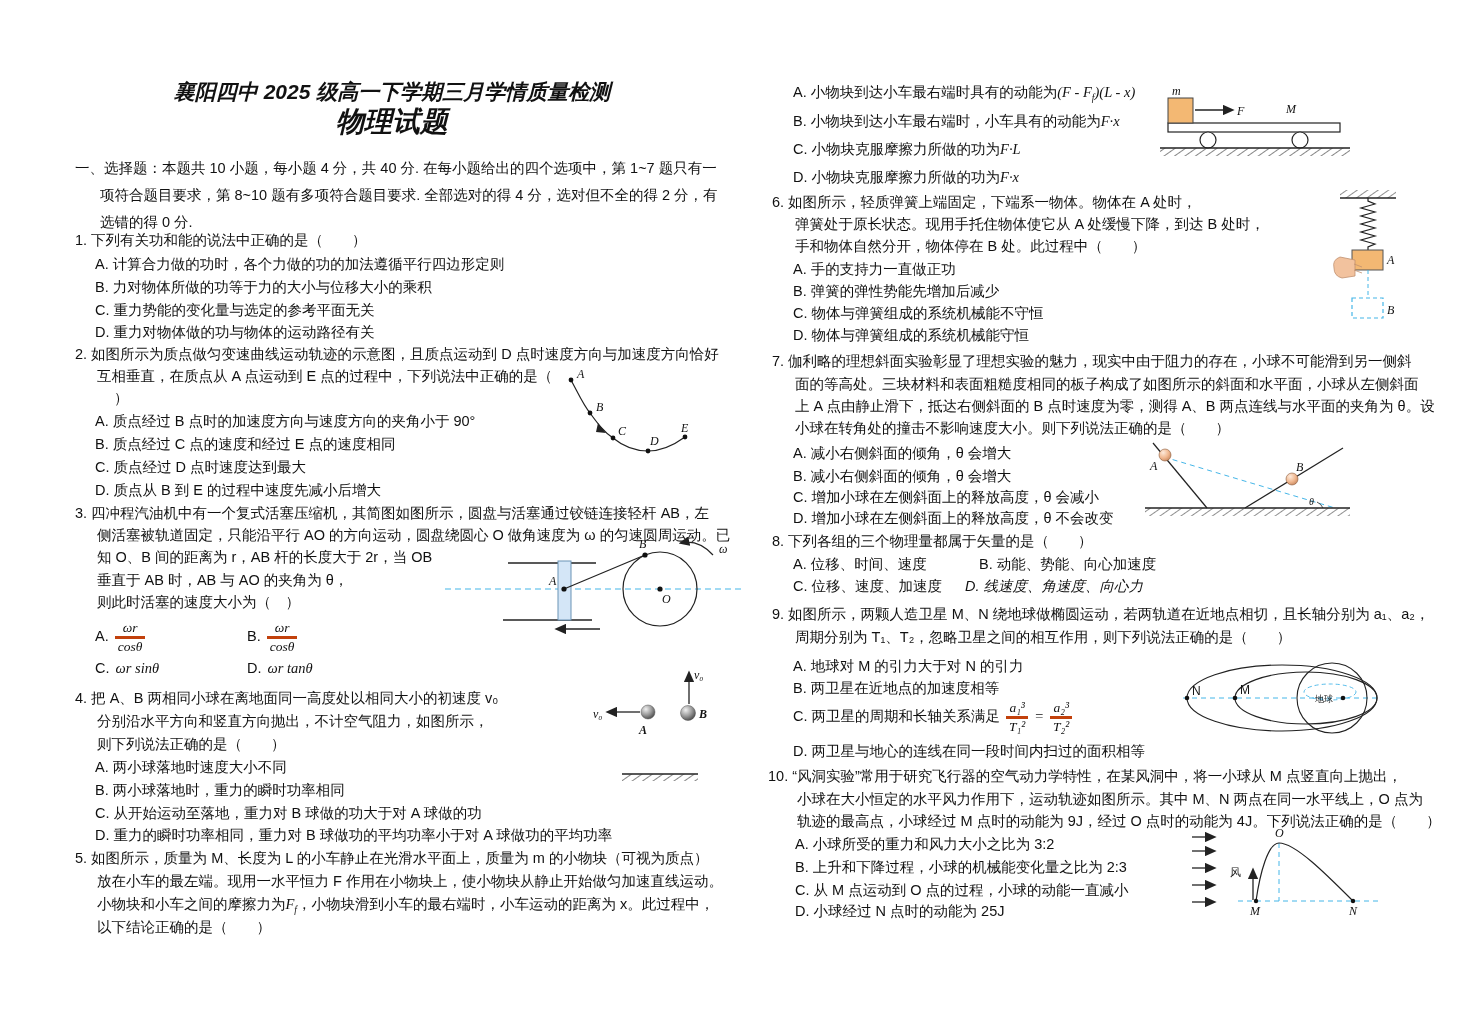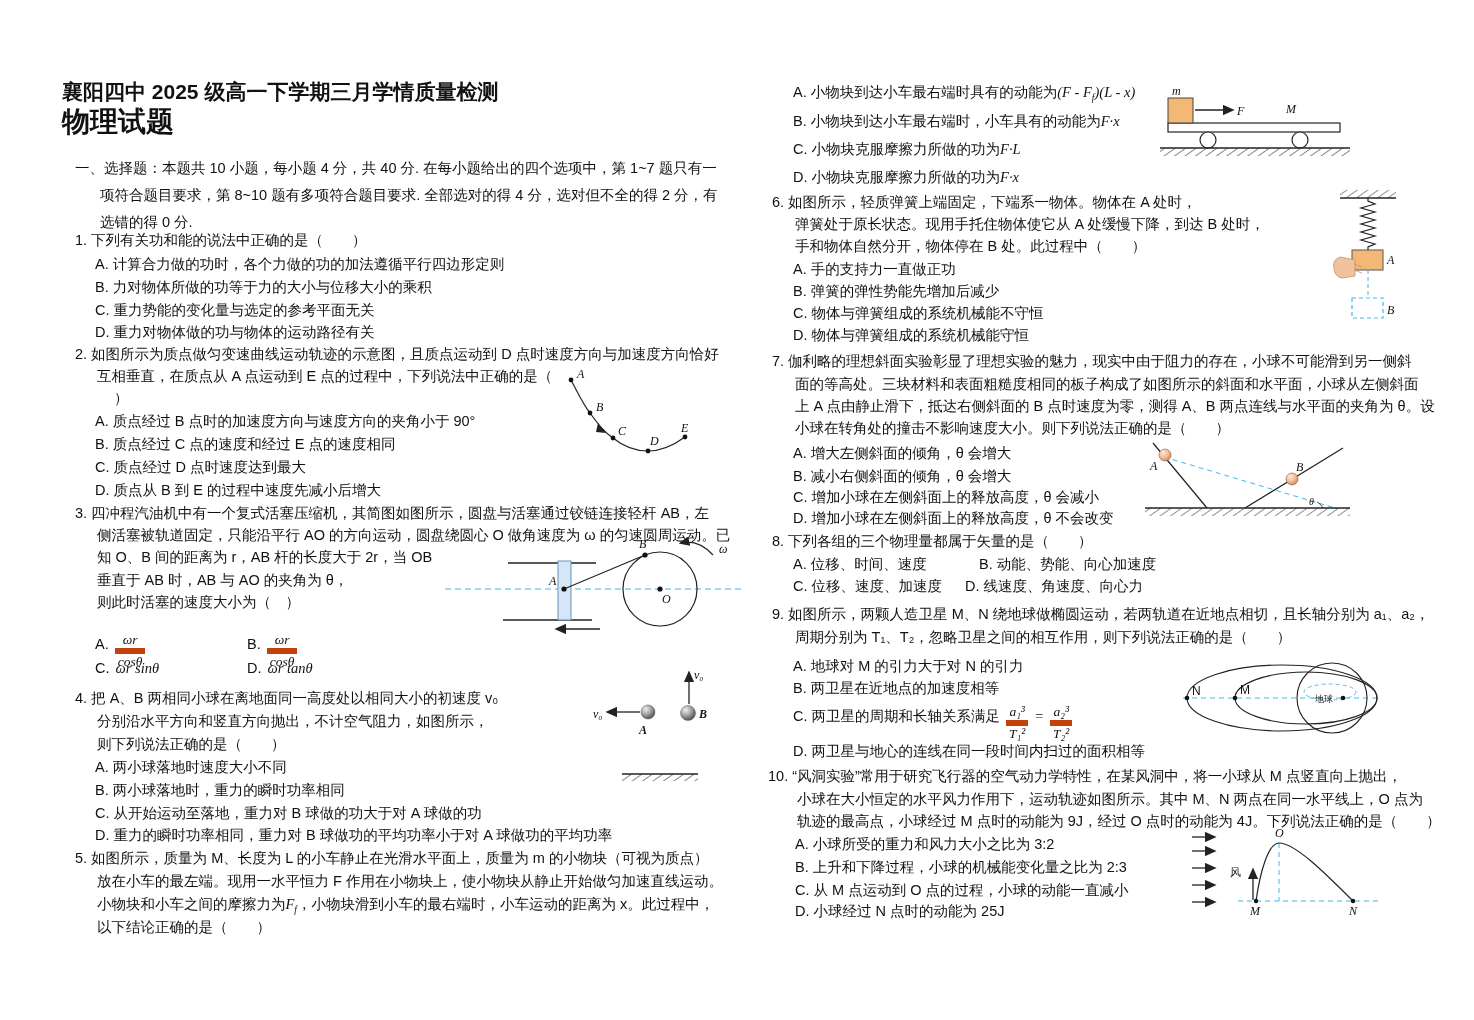--- a/index.html
+++ b/index.html
@@ -1,26 +1,26 @@
 <!DOCTYPE html>
 <html><head>
 <meta charset="utf-8">
 <style>
   html,body{margin:0;padding:0;background:#ffffff;}
   body{width:1474px;height:1020px;position:relative;overflow:hidden;
        font-family:"Liberation Sans","DejaVu Sans",sans-serif;color:#111;}
   .ln{position:absolute;white-space:nowrap;font-size:14.5px;line-height:1.5;}
   .b{font-weight:bold;}
-  .ctr{text-align:left;}
+  .ctr{text-align:center;font-style:italic;}
   .m{font-family:"Liberation Serif","DejaVu Serif",serif;font-style:italic;}
   .m sub{font-size:9.5px;}
   .frac{display:inline-block;text-align:center;vertical-align:middle;
         font-family:"Liberation Serif","DejaVu Serif",serif;font-style:italic;
         font-size:13.5px;line-height:1.15;}
-  .frac .nu{display:block;border-bottom:6px solid #c2410c;padding:0 3px;margin-top:12px;}
+  .frac .nu{display:block;border-bottom:3px solid #c2410c;padding:0 3px;}
   .frac .de{display:block;padding:0 3px;}
   .row{display:flex;align-items:center;gap:6px;}
   svg{position:absolute;overflow:visible;}
   svg text{font-family:"Liberation Serif","DejaVu Serif",serif;font-style:italic;font-size:12px;fill:#111;}
   svg text.cn{font-family:"Liberation Sans","DejaVu Sans",sans-serif;font-style:normal;}
 </style>
 </head>
 <body>
 
 <div class="ln b ctr" style="left:62px;top:76px;width:660px;font-size:21px;">襄阳四中 2025 级高一下学期三月学情质量检测</div>
@@ -211,21 +211,21 @@
   <line x1="40" y1="82" x2="40" y2="110" stroke="#45b6e8" stroke-width="1" stroke-dasharray="4,3"></line>
   <rect x="24" y="110" width="31" height="20" fill="none" stroke="#45b6e8" stroke-width="1.2" stroke-dasharray="4,3"></rect>
   <text x="59" y="76">A</text>
   <text x="59" y="126">B</text>
 </svg>
 
 <div class="ln" style="left:772px;top:351px;">7. 伽利略的理想斜面实验彰显了理想实验的魅力，现实中由于阻力的存在，小球不可能滑到另一侧斜</div>
 <div class="ln" style="left:795px;top:374px;">面的等高处。三块材料和表面粗糙度相同的板子构成了如图所示的斜面和水平面，小球从左侧斜面</div>
 <div class="ln" style="left:795px;top:396px;">上 A 点由静止滑下，抵达右侧斜面的 B 点时速度为零，测得 A、B 两点连线与水平面的夹角为 θ。设</div>
 <div class="ln" style="left:795px;top:418px;">小球在转角处的撞击不影响速度大小。则下列说法正确的是（　　）</div>
-<div class="ln" style="left:793px;top:443px;">A. 增大左侧斜面的倾角，θ 会增大</div>
+<div class="ln" style="left:793px;top:443px;">A. 减小右侧斜面的倾角，θ 会增大</div>
 <div class="ln" style="left:793px;top:466px;">B. 减小右侧斜面的倾角，θ 会增大</div>
 <div class="ln" style="left:793px;top:487px;">C. 增加小球在左侧斜面上的释放高度，θ 会减小</div>
 <div class="ln" style="left:793px;top:508px;">D. 增加小球在左侧斜面上的释放高度，θ 不会改变</div>
 
 <svg style="left:1145px;top:438px;" width="215" height="85" viewBox="0 0 215 85">
   <defs>
     <radialGradient id="ballPeach" cx="35%" cy="30%" r="75%">
       <stop offset="0%" stop-color="#fdeadb"></stop>
         <stop offset="60%" stop-color="#f0b78f"></stop>
         <stop offset="100%" stop-color="#c98a62"></stop>
@@ -244,21 +244,21 @@
   <path d="M178,70 A12,12 0 0 0 172,64" fill="none" stroke="#222" stroke-width="0.8"></path>
   <text x="5" y="32">A</text>
   <text x="151" y="33">B</text>
   <text x="164" y="67" style="font-size:10px">θ</text>
 </svg>
 
 <div class="ln" style="left:772px;top:531px;">8. 下列各组的三个物理量都属于矢量的是（　　）</div>
 <div class="ln" style="left:793px;top:554px;">A. 位移、时间、速度</div>
 <div class="ln" style="left:979px;top:554px;">B. 动能、势能、向心加速度</div>
 <div class="ln" style="left:793px;top:576px;">C. 位移、速度、加速度</div>
-<div class="ln" style="left:965px;top:576px;">D. 线速度、角速度、向心力</div>
+<div class="ln" style="left:965px;top:576px;font-style:italic;">D. 线速度、角速度、向心力</div>
 
 <div class="ln" style="left:772px;top:604px;">9. 如图所示，两颗人造卫星 M、N 绕地球做椭圆运动，若两轨道在近地点相切，且长轴分别为 a₁、a₂，</div>
 <div class="ln" style="left:795px;top:627px;">周期分别为 T₁、T₂，忽略卫星之间的相互作用，则下列说法正确的是（　　）</div>
 <div class="ln" style="left:793px;top:656px;">A. 地球对 M 的引力大于对 N 的引力</div>
 <div class="ln" style="left:793px;top:678px;">B. 两卫星在近地点的加速度相等</div>
 <div class="ln row" style="left:793px;top:700px;height:34px;">
   <span>C. 两卫星的周期和长轴关系满足</span>
   <span class="frac">
     <span class="nu">a₁³</span>
     <span class="de">T₁²</span>

